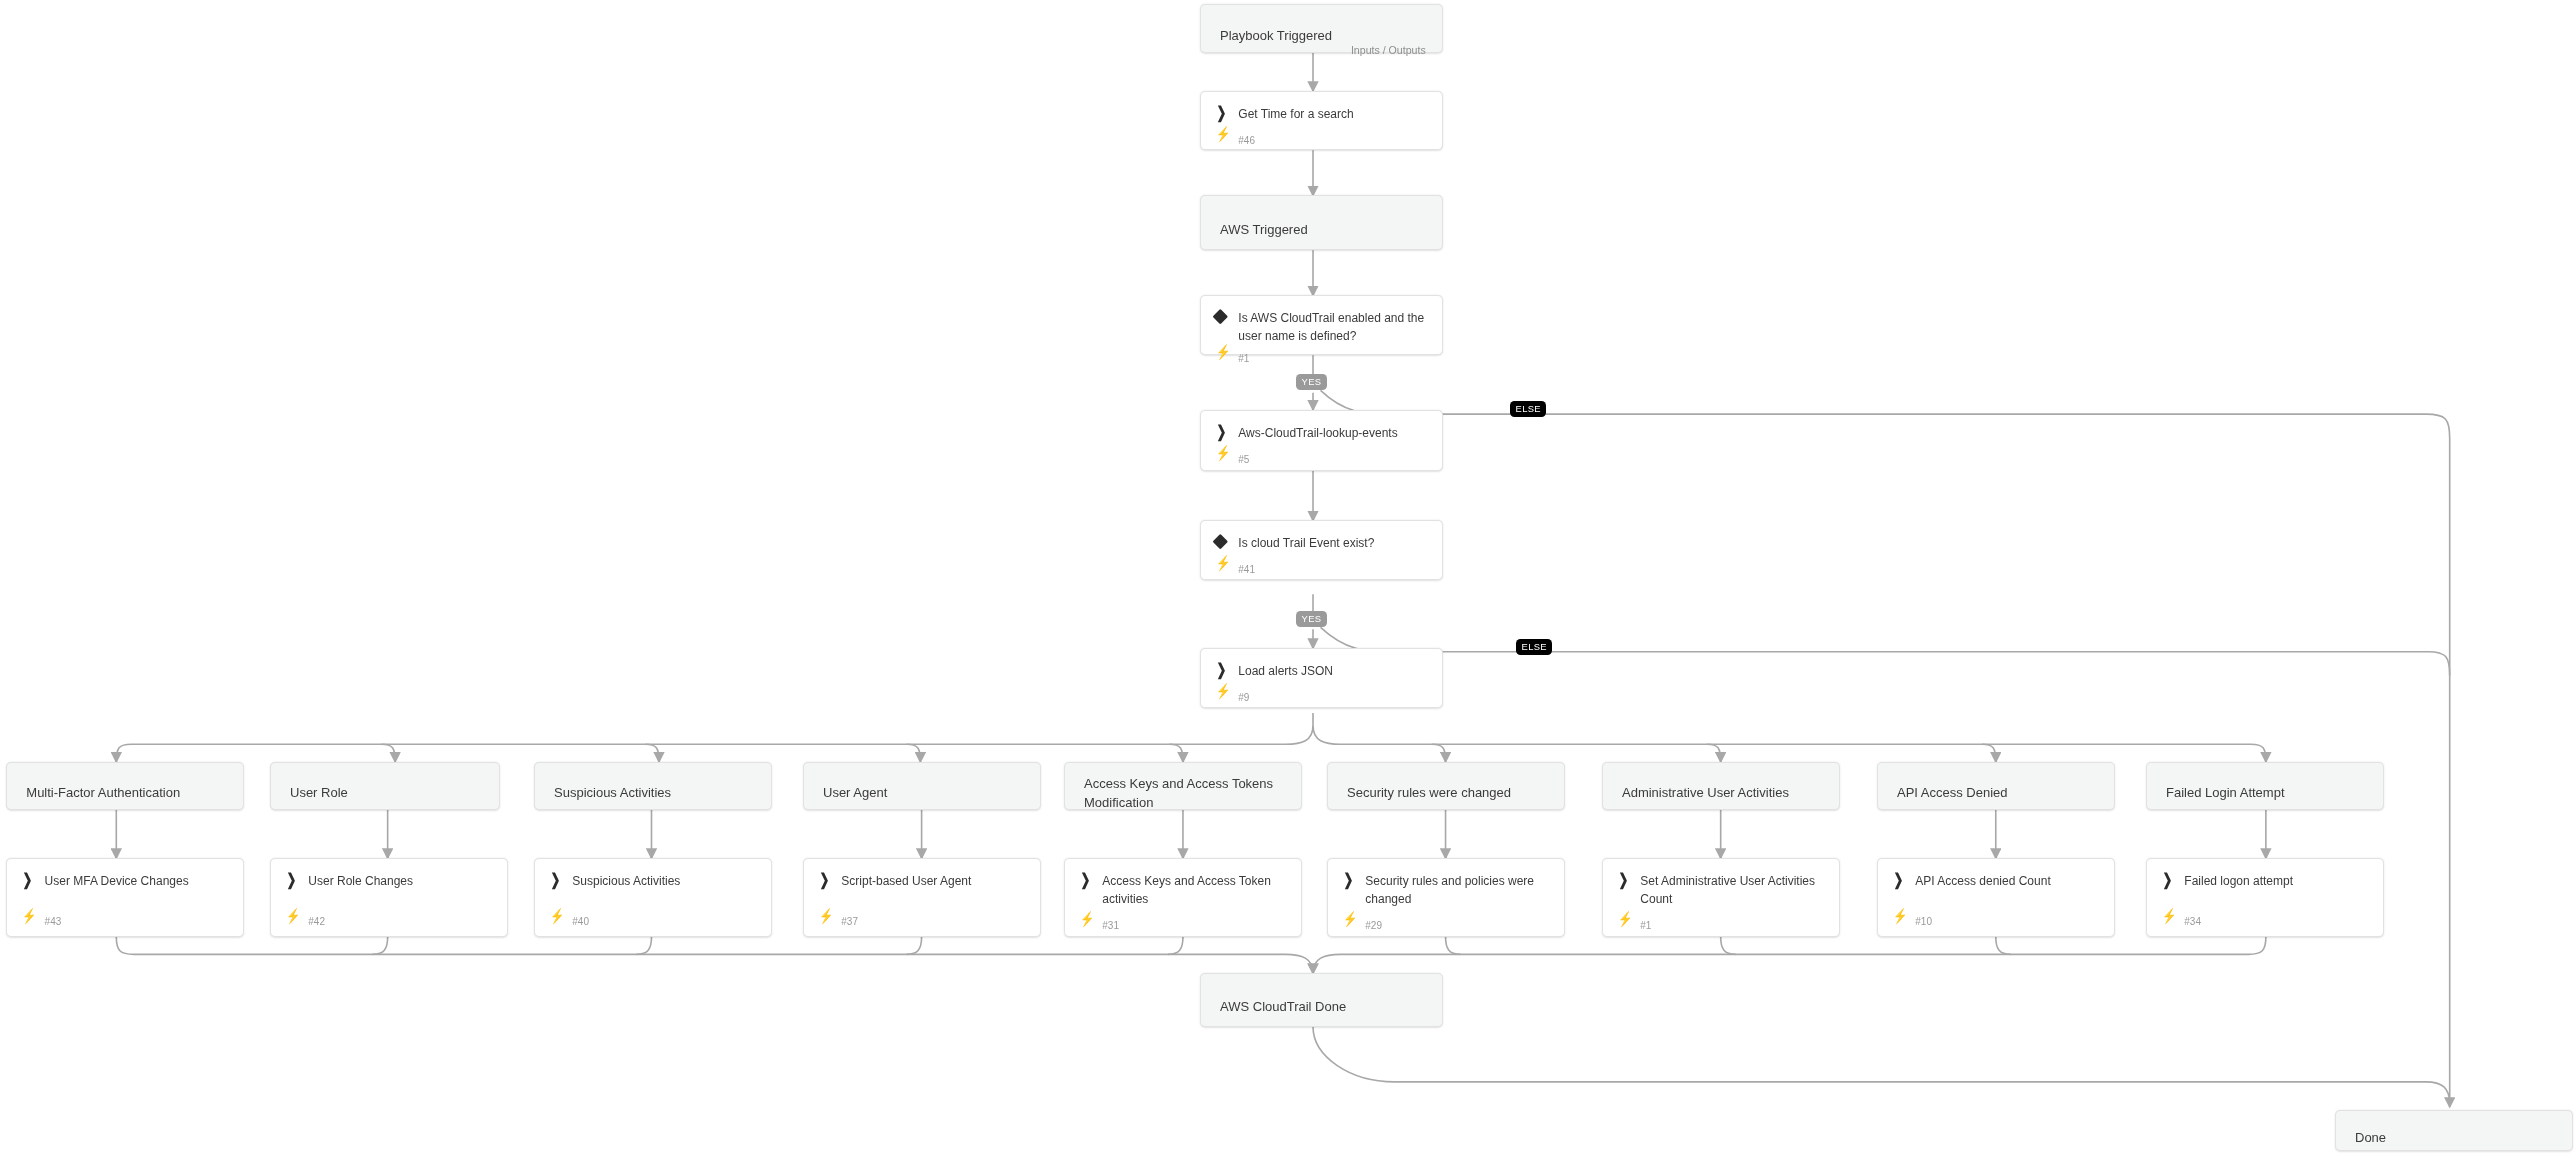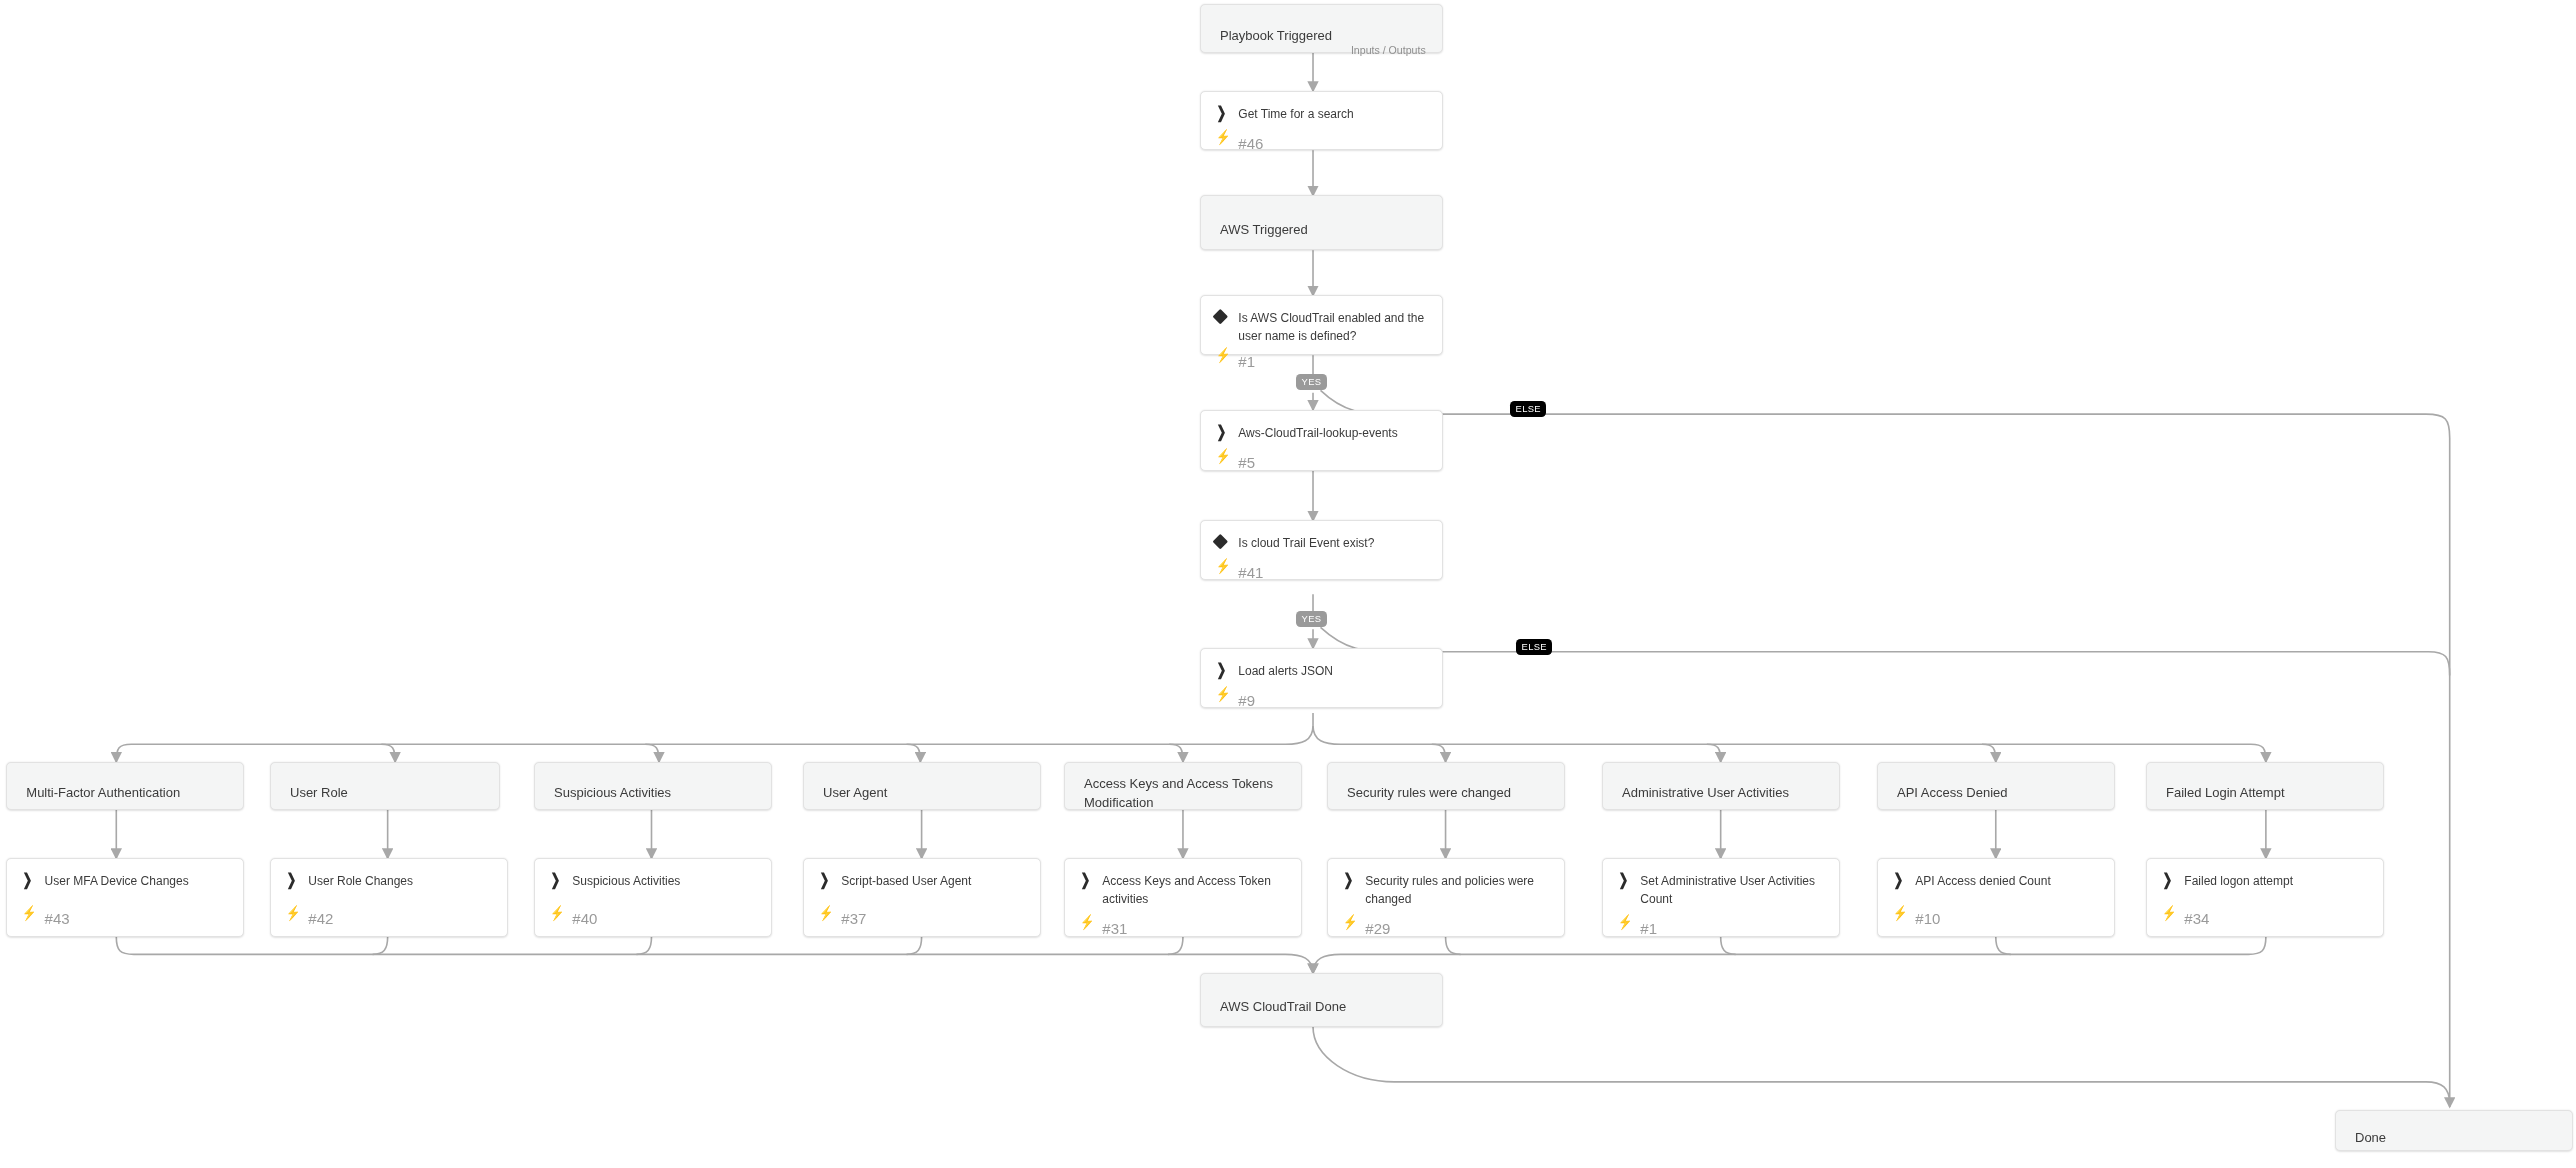--- a/index.html
+++ b/index.html
@@ -82,21 +82,21 @@
     padding:0 11.3px 8.8px 13.8px;
     margin-top:auto;
   }
   .bolt{
     width:21px;
     flex:0 0 21px;
     display:flex;
     align-items:center;
   }
   .task-id{
-    font-size:15px;
+    font-size:10px;
     color:#9a9a9a;
     padding-left:2.5px;
     margin-top:12px;
   }
   .node.task{display:flex;flex-direction:column;}
 
   
   .chev{
     display:block;
     font-size:15px;

